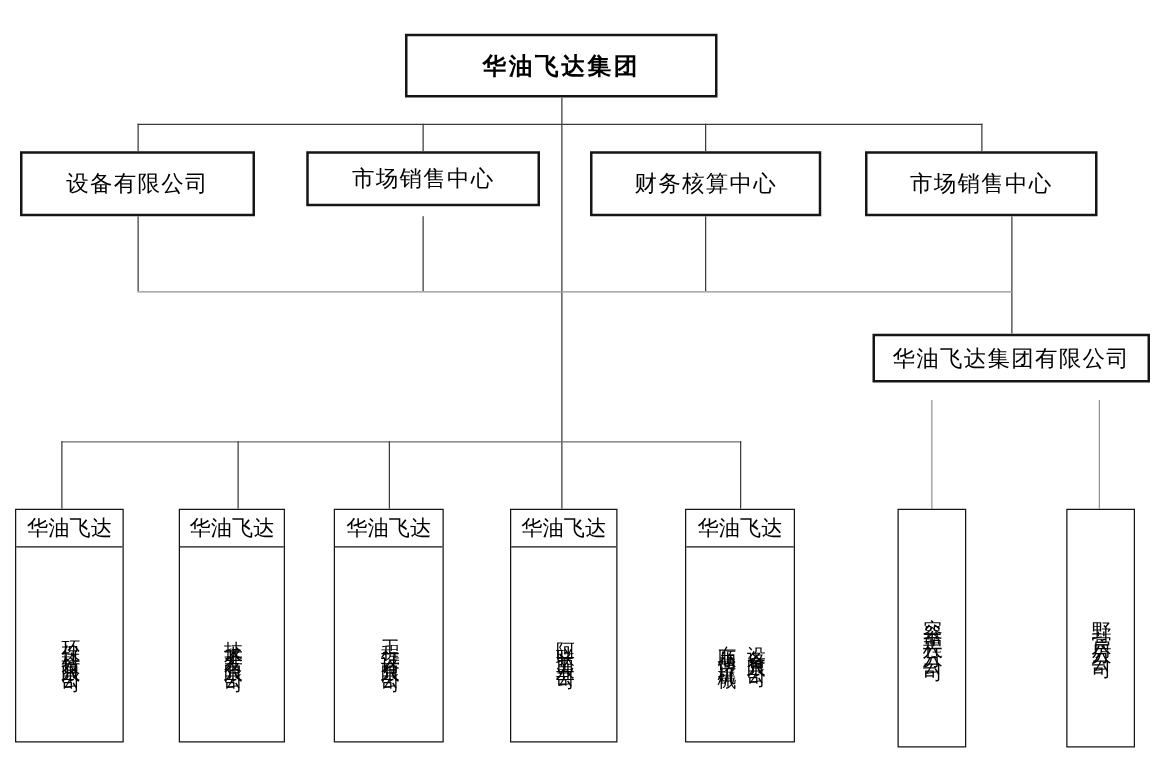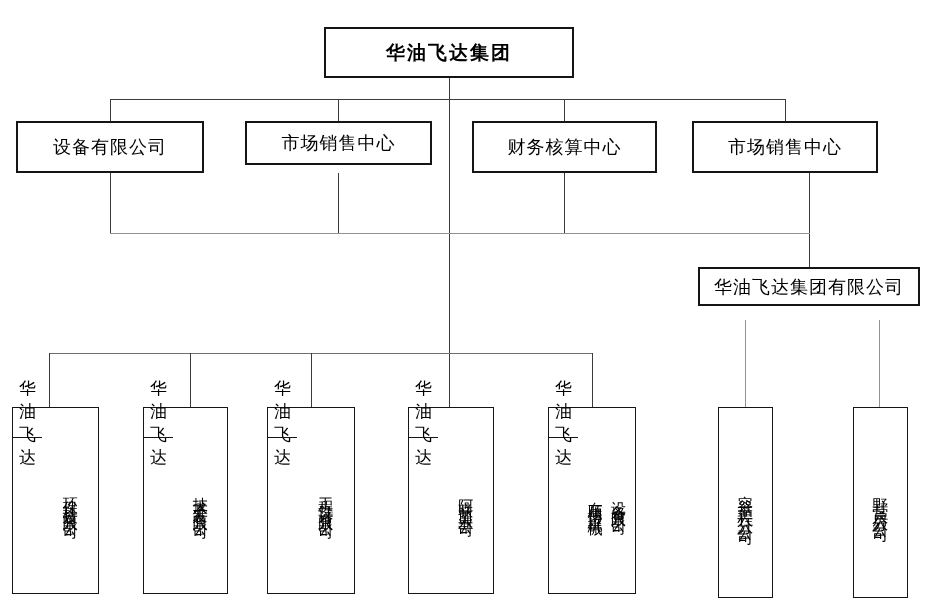--- a/index.html
+++ b/index.html
@@ -25,21 +25,21 @@
     display: flex;
     align-items: center;
     justify-content: center;
     text-align: center;
   }
   .root-box { font-weight: bold; font-size: 19px; letter-spacing: 2px; }
   .dept-box { font-size: 18px; letter-spacing: 1px; }
   .company-box { font-size: 18px; letter-spacing: 1px; }
   .sub-box {
     border-width: 1px;
-    flex-direction: row;
+    flex-direction: column;
     align-items: stretch;
     justify-content: flex-start;
   }
   .sub-header {
     height: 29px;
     flex: 0 0 29px;
     border-bottom: 1px solid #151515;
     display: flex;
     align-items: center;
     justify-content: center;

